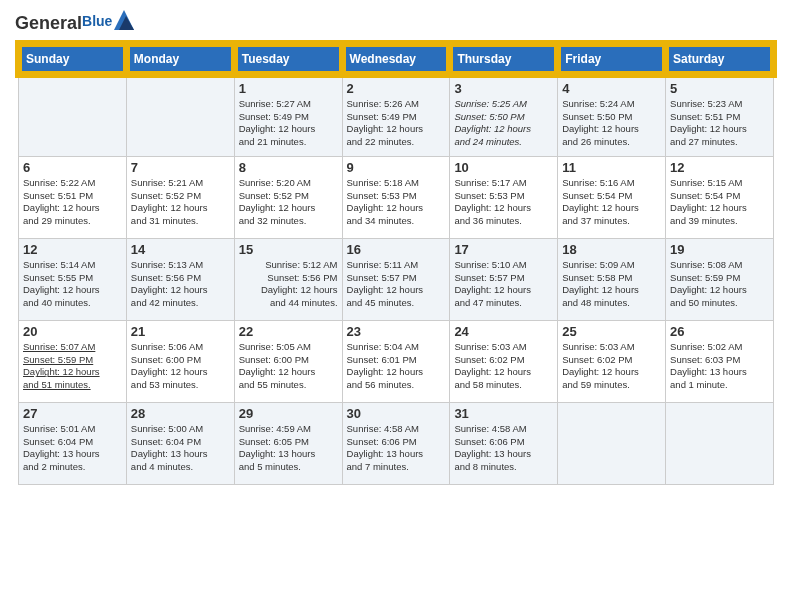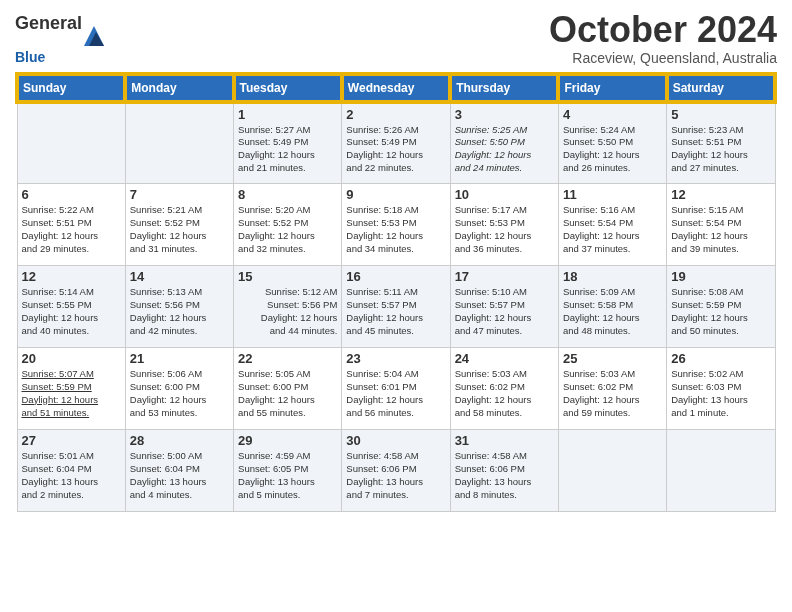--- a/index.html
+++ b/index.html
@@ -20,23 +20,21 @@
       justify-content: space-between;
       margin-bottom: 6px;
     }
     .logo {
       display: flex;
       align-items: center;
       margin-top: 4px;
     }
     .logo-text {
       display: flex;
-      flex-direction: column;
       line-height: 1.1;
-      gap: 16px;
     }
     .logo-general {
       font-size: 18px;
       font-weight: bold;
       color: #333;
     }
     .logo-blue {
       font-size: 14px;
       font-weight: bold;
       color: #1a5fa8;
@@ -65,21 +63,21 @@
       border-collapse: collapse;
       font-size: 10px;
     }
     .calendar th {
       background: #2a6ebb;
       color: #fff;
       padding: 5px 4px;
       text-align: left;
       font-size: 12px;
       font-weight: bold;
-      border: 4px solid #eab308;
+      border: 7px solid #eab308;
     }
     .calendar td {
       border: 1px solid #ccc;
       vertical-align: top;
       padding: 3px 4px;
       width: calc(100% / 7);
       height: 82px;
     }
     .day-number {
       font-size: 13px;
@@ -111,24 +109,20 @@
     <div class="logo">
       <div class="logo-text">
         <span class="logo-general">General</span>
         <span class="logo-blue">Blue</span>
       </div>
       <svg class="logo-icon" viewBox="0 0 20 20">
         <polygon points="0,20 10,0 20,20" fill="#2a6ebb"></polygon>
         <polygon points="5,20 12,6 20,20" fill="#1a3a6a"></polygon>
       </svg>
     </div>
-    <div class="title-block">
-      <div class="month-title">October 2024</div>
-      <div class="subtitle">Raceview, Queensland, Australia</div>
-    </div>
   </div>
 
   <table class="calendar">
     <thead>
       <tr>
       <th>Sunday</th>
           <th>Monday</th>
           <th>Tuesday</th>
           <th>Wednesday</th>
           <th>Thursday</th>

